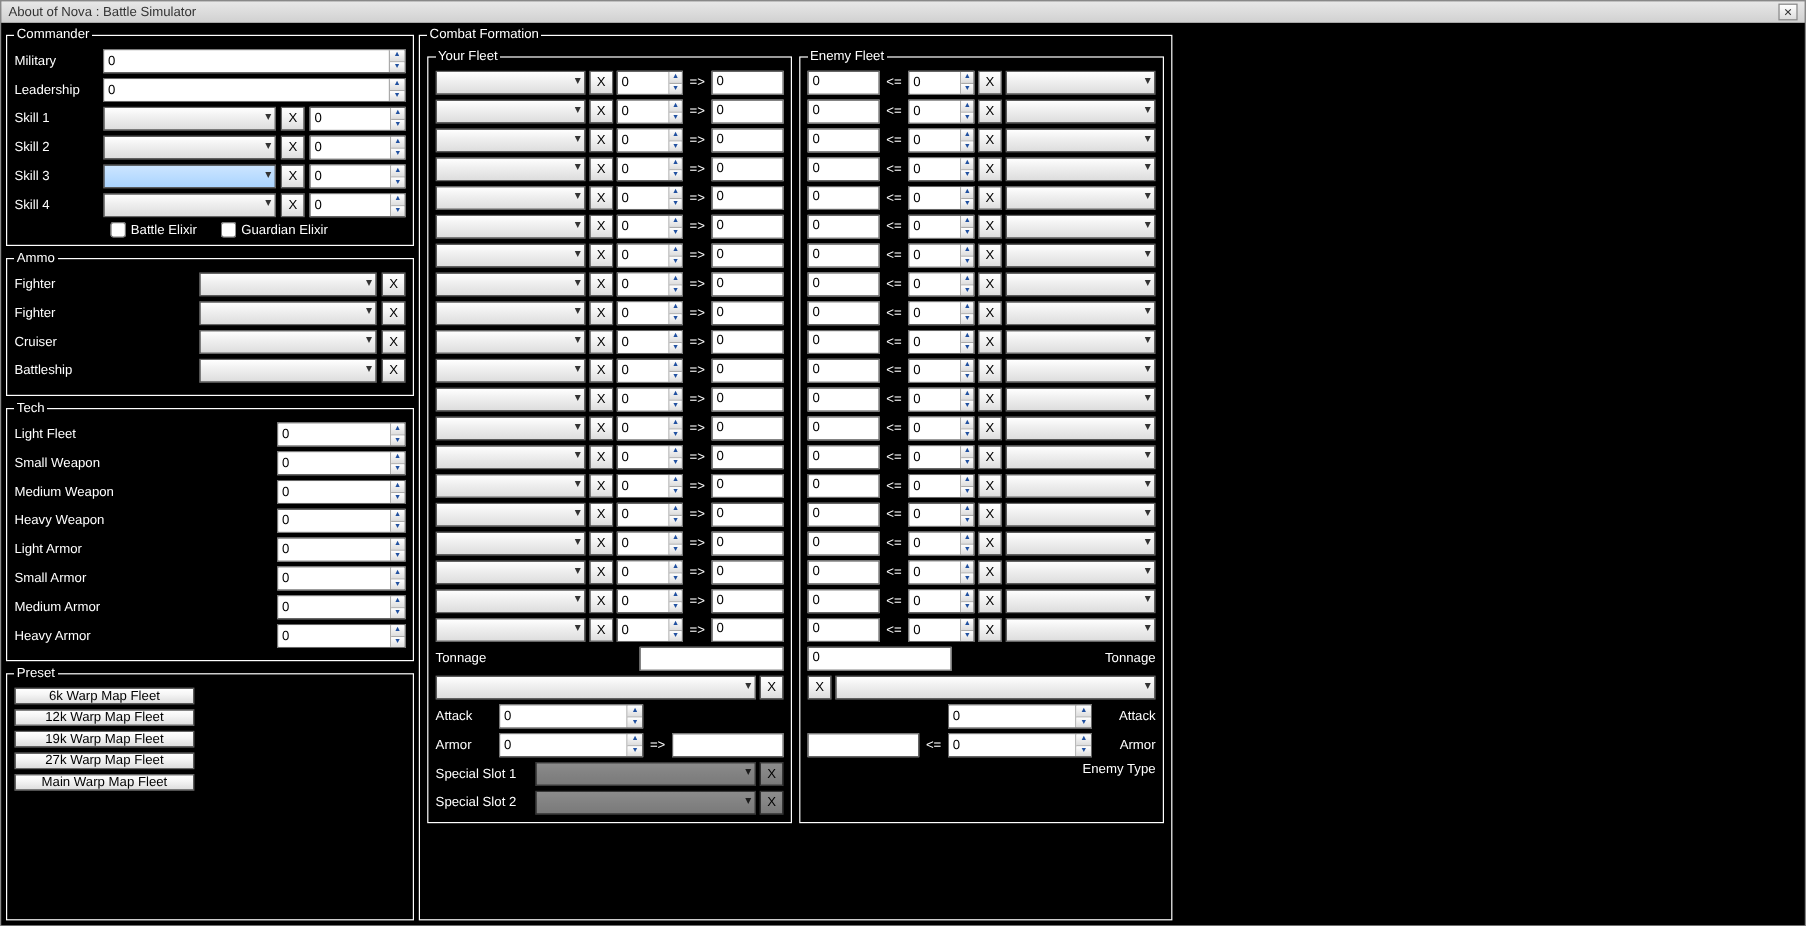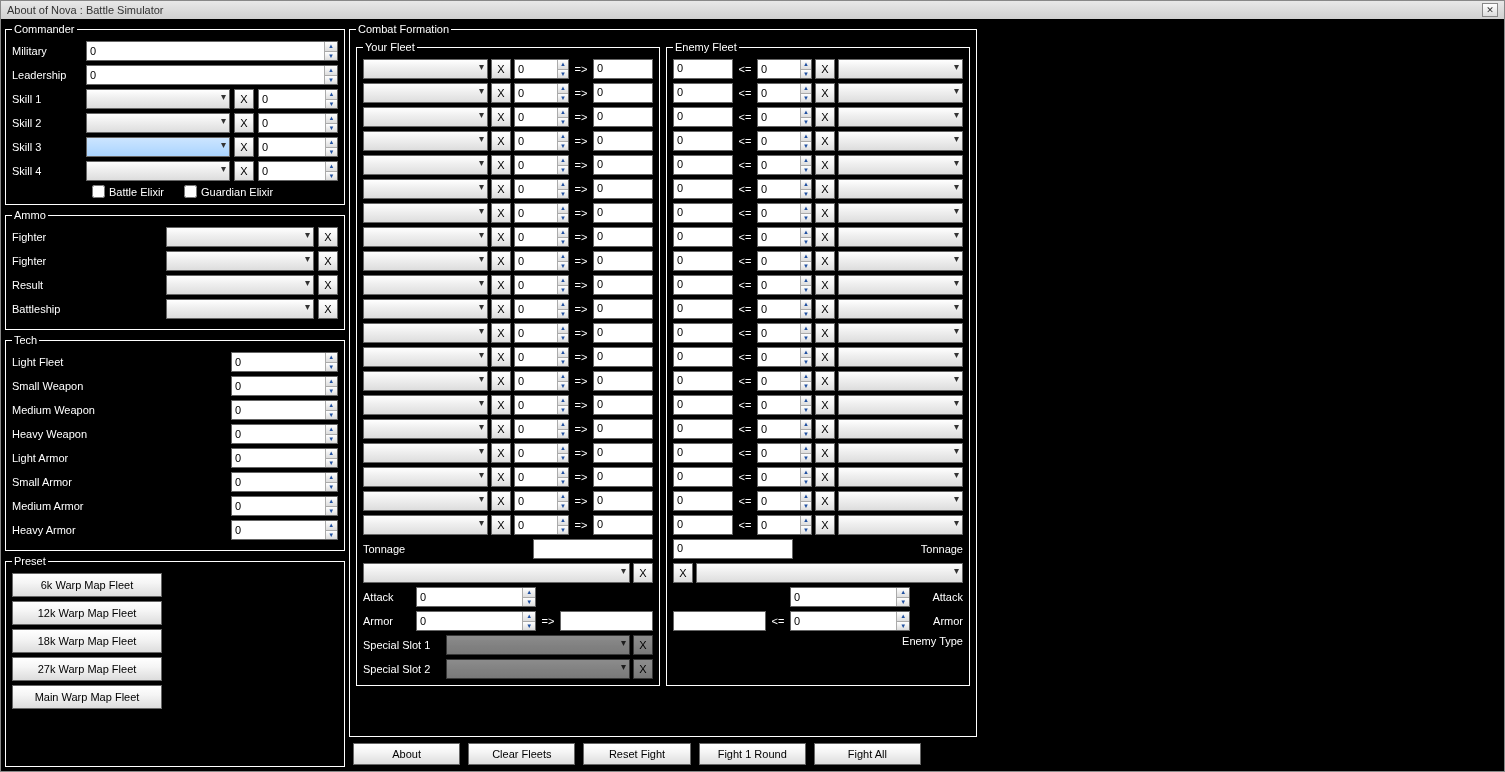--- a/index.html
+++ b/index.html
@@ -128,21 +128,21 @@
   height: 20px;
   background: linear-gradient(#fff 0%, #f5f5f5 40%, #ddd 100%);
   border: 1px solid #666;
   font-size: 11px;
   color: #000;
   cursor: pointer;
   display:flex;align-items:center;justify-content:center;
 }
 .xbtn { width: 20px; }
 .btn { padding: 0 8px; }
-.btn-wide { width: 150px; height:24px; }
+.btn-wide { width: 150px; height:14px; }
 .btn-action { width: 130px; height:22px; }
 .checkbox-row { display:flex; gap:20px; margin-left: 80px; margin-top:4px;}
 .checkbox-row label { display:flex; align-items:center; gap:4px; font-size:11px;}
 input[type=checkbox]{ width:13px;height:13px; }
 .fleet-container {
   display:flex;
   gap:6px;
 }
 .fleet-box { flex:1; }
 .fleet-row {
@@ -287,21 +287,21 @@
     <span class="lbl" style="width:150px">Fighter</span>
     <div class="combo-wrap" style="flex:1"><select class="combo" style="width:100%"></select></div>
     <div class="xbtn">X</div>
   </div>
             <div class="row">
     <span class="lbl" style="width:150px">Fighter</span>
     <div class="combo-wrap" style="flex:1"><select class="combo" style="width:100%"></select></div>
     <div class="xbtn">X</div>
   </div>
             <div class="row">
-    <span class="lbl" style="width:150px">Result</span>
+    <span class="lbl" style="width:150px">Cruiser</span>
     <div class="combo-wrap" style="flex:1"><select class="combo" style="width:100%"></select></div>
     <div class="xbtn">X</div>
   </div>
             <div class="row">
     <span class="lbl" style="width:150px">Battleship</span>
     <div class="combo-wrap" style="flex:1"><select class="combo" style="width:100%"></select></div>
     <div class="xbtn">X</div>
   </div>
           </div>
       </fieldset>
@@ -391,21 +391,21 @@
   </div>
           </div>
       </fieldset>
 
       <fieldset style="flex:1">
         <legend>Preset</legend>
         <div class="preset-grid">
           <div class="preset-col" id="preset-col1">
               <div class="btn btn-wide">6k Warp Map Fleet</div>
               <div class="btn btn-wide">12k Warp Map Fleet</div>
-              <div class="btn btn-wide">18k Warp Map Fleet</div>
+              <div class="btn btn-wide">19k Warp Map Fleet</div>
               <div class="btn btn-wide">27k Warp Map Fleet</div>
               <div class="btn btn-wide">Main Warp Map Fleet</div>
             </div>
         </div>
       </fieldset>
     </div>
 
     <div class="col-mid">
       <fieldset style="flex:1">
         <legend>Combat Formation</legend>
@@ -1012,23 +1012,16 @@
                 </div>
               <span style="width:50px;text-align:right">Armor</span>
             </div>
             <div class="fleet-row">
               <div style="flex:1"></div>
               <span>Enemy Type</span>
             </div>
           </fieldset>
         </div>
       </fieldset>
-      <div class="bottom-actions">
-        <div class="btn btn-action">About</div>
-        <div class="btn btn-action">Clear Fleets</div>
-        <div class="btn btn-action">Reset Fight</div>
-        <div class="btn btn-action">Fight 1 Round</div>
-        <div class="btn btn-action">Fight All</div>
-      </div>
     </div>
 
   </div>
 </div>
 
 </body></html>

